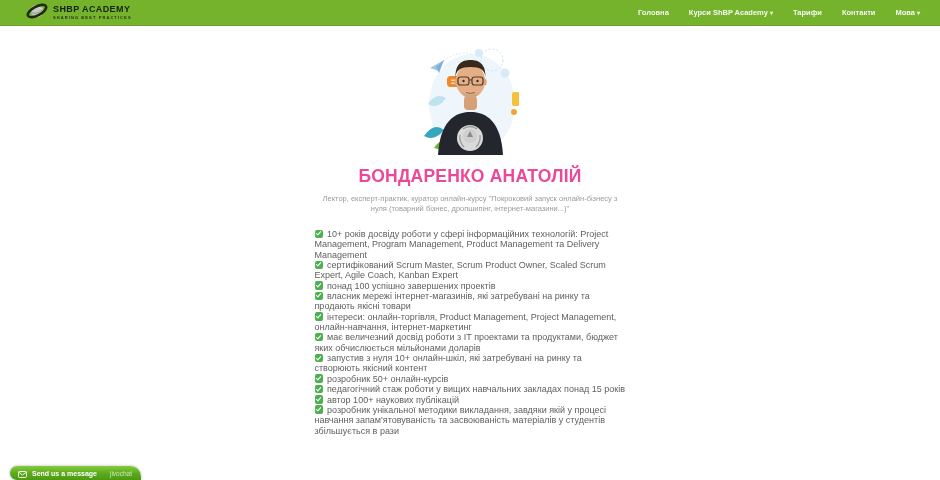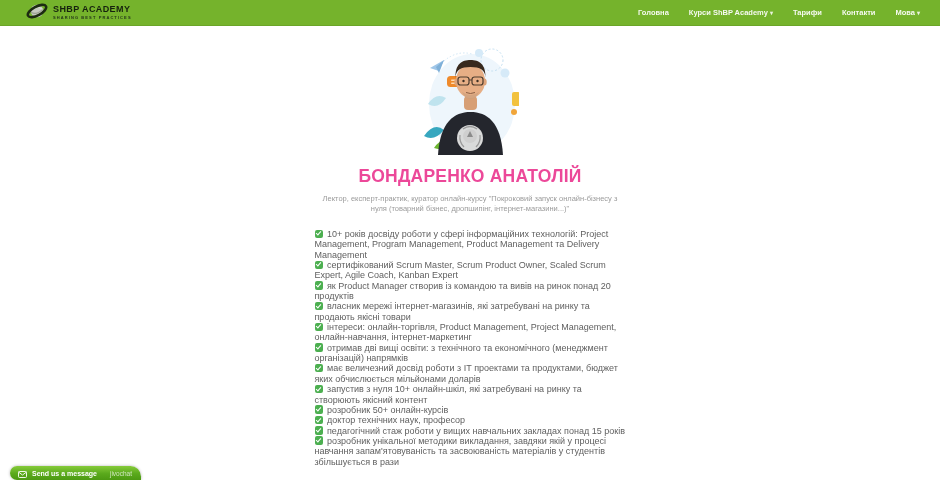--- a/index.html
+++ b/index.html
@@ -144,29 +144,28 @@
     </g>
   </svg>
 </div>
 
 <h1 class="name" style="margin:11px 0 0 0;">БОНДАРЕНКО АНАТОЛІЙ</h1>
 <p class="subtitle">Лектор, експерт-практик, куратор онлайн-курсу "Покроковий запуск онлайн-бізнесу з нуля (товарний бізнес, дропшипінг, інтернет-магазини...)"</p>
 
 <ul class="list">
     <li><span class="check"></span><span>10+ років досвіду роботи у сфері інформаційних технологій: Project Management, Program Management, Product Management та Delivery Management</span></li>
     <li><span class="check"></span><span>сертифікований Scrum Master, Scrum Product Owner, Scaled Scrum Expert, Agile Coach, Kanban Expert</span></li>
-    <li><span class="check"></span><span>як Product Manager створив із командою та вивів на ринок понад 20 продуктів</span></li>
+    <li><span class="check"></span><span>понад 100 успішно завершених проектів</span></li>
     <li><span class="check"></span><span>власник мережі інтернет-магазинів, які затребувані на ринку та продають якісні товари</span></li>
     <li><span class="check"></span><span>інтереси: онлайн-торгівля, Product Management, Project Management, онлайн-навчання, інтернет-маркетинг</span></li>
-    <li><span class="check"></span><span>отримав дві вищі освіти: з технічного та економічного (менеджмент організацій) напрямків</span></li>
     <li><span class="check"></span><span>має величезний досвід роботи з ІТ проектами та продуктами, бюджет яких обчислюється мільйонами доларів</span></li>
     <li><span class="check"></span><span>запустив з нуля 10+ онлайн-шкіл, які затребувані на ринку та створюють якісний контент</span></li>
     <li><span class="check"></span><span>розробник 50+ онлайн-курсів</span></li>
-    <li><span class="check"></span><span>доктор технічних наук, професор</span></li>
     <li><span class="check"></span><span>педагогічний стаж роботи у вищих навчальних закладах понад 15 років</span></li>
+    <li><span class="check"></span><span>автор 100+ наукових публікацій</span></li>
     <li><span class="check"></span><span>розробник унікальної методики викладання, завдяки якій у процесі навчання запам'ятовуваність та засвоюваність матеріалів у студентів збільшується в рази</span></li>
   </ul>
 
 <div class="chat">
   <span>
     <svg width="9" height="7" viewBox="0 0 9 7">
       <rect x="0.5" y="0.5" width="8" height="6" rx="1" fill="none" stroke="#ffffff" stroke-width="0.9"></rect>
       <path d="M0.5 1 L 4.5 4 L 8.5 1" fill="none" stroke="#ffffff" stroke-width="0.9"></path>
     </svg>
   </span>

